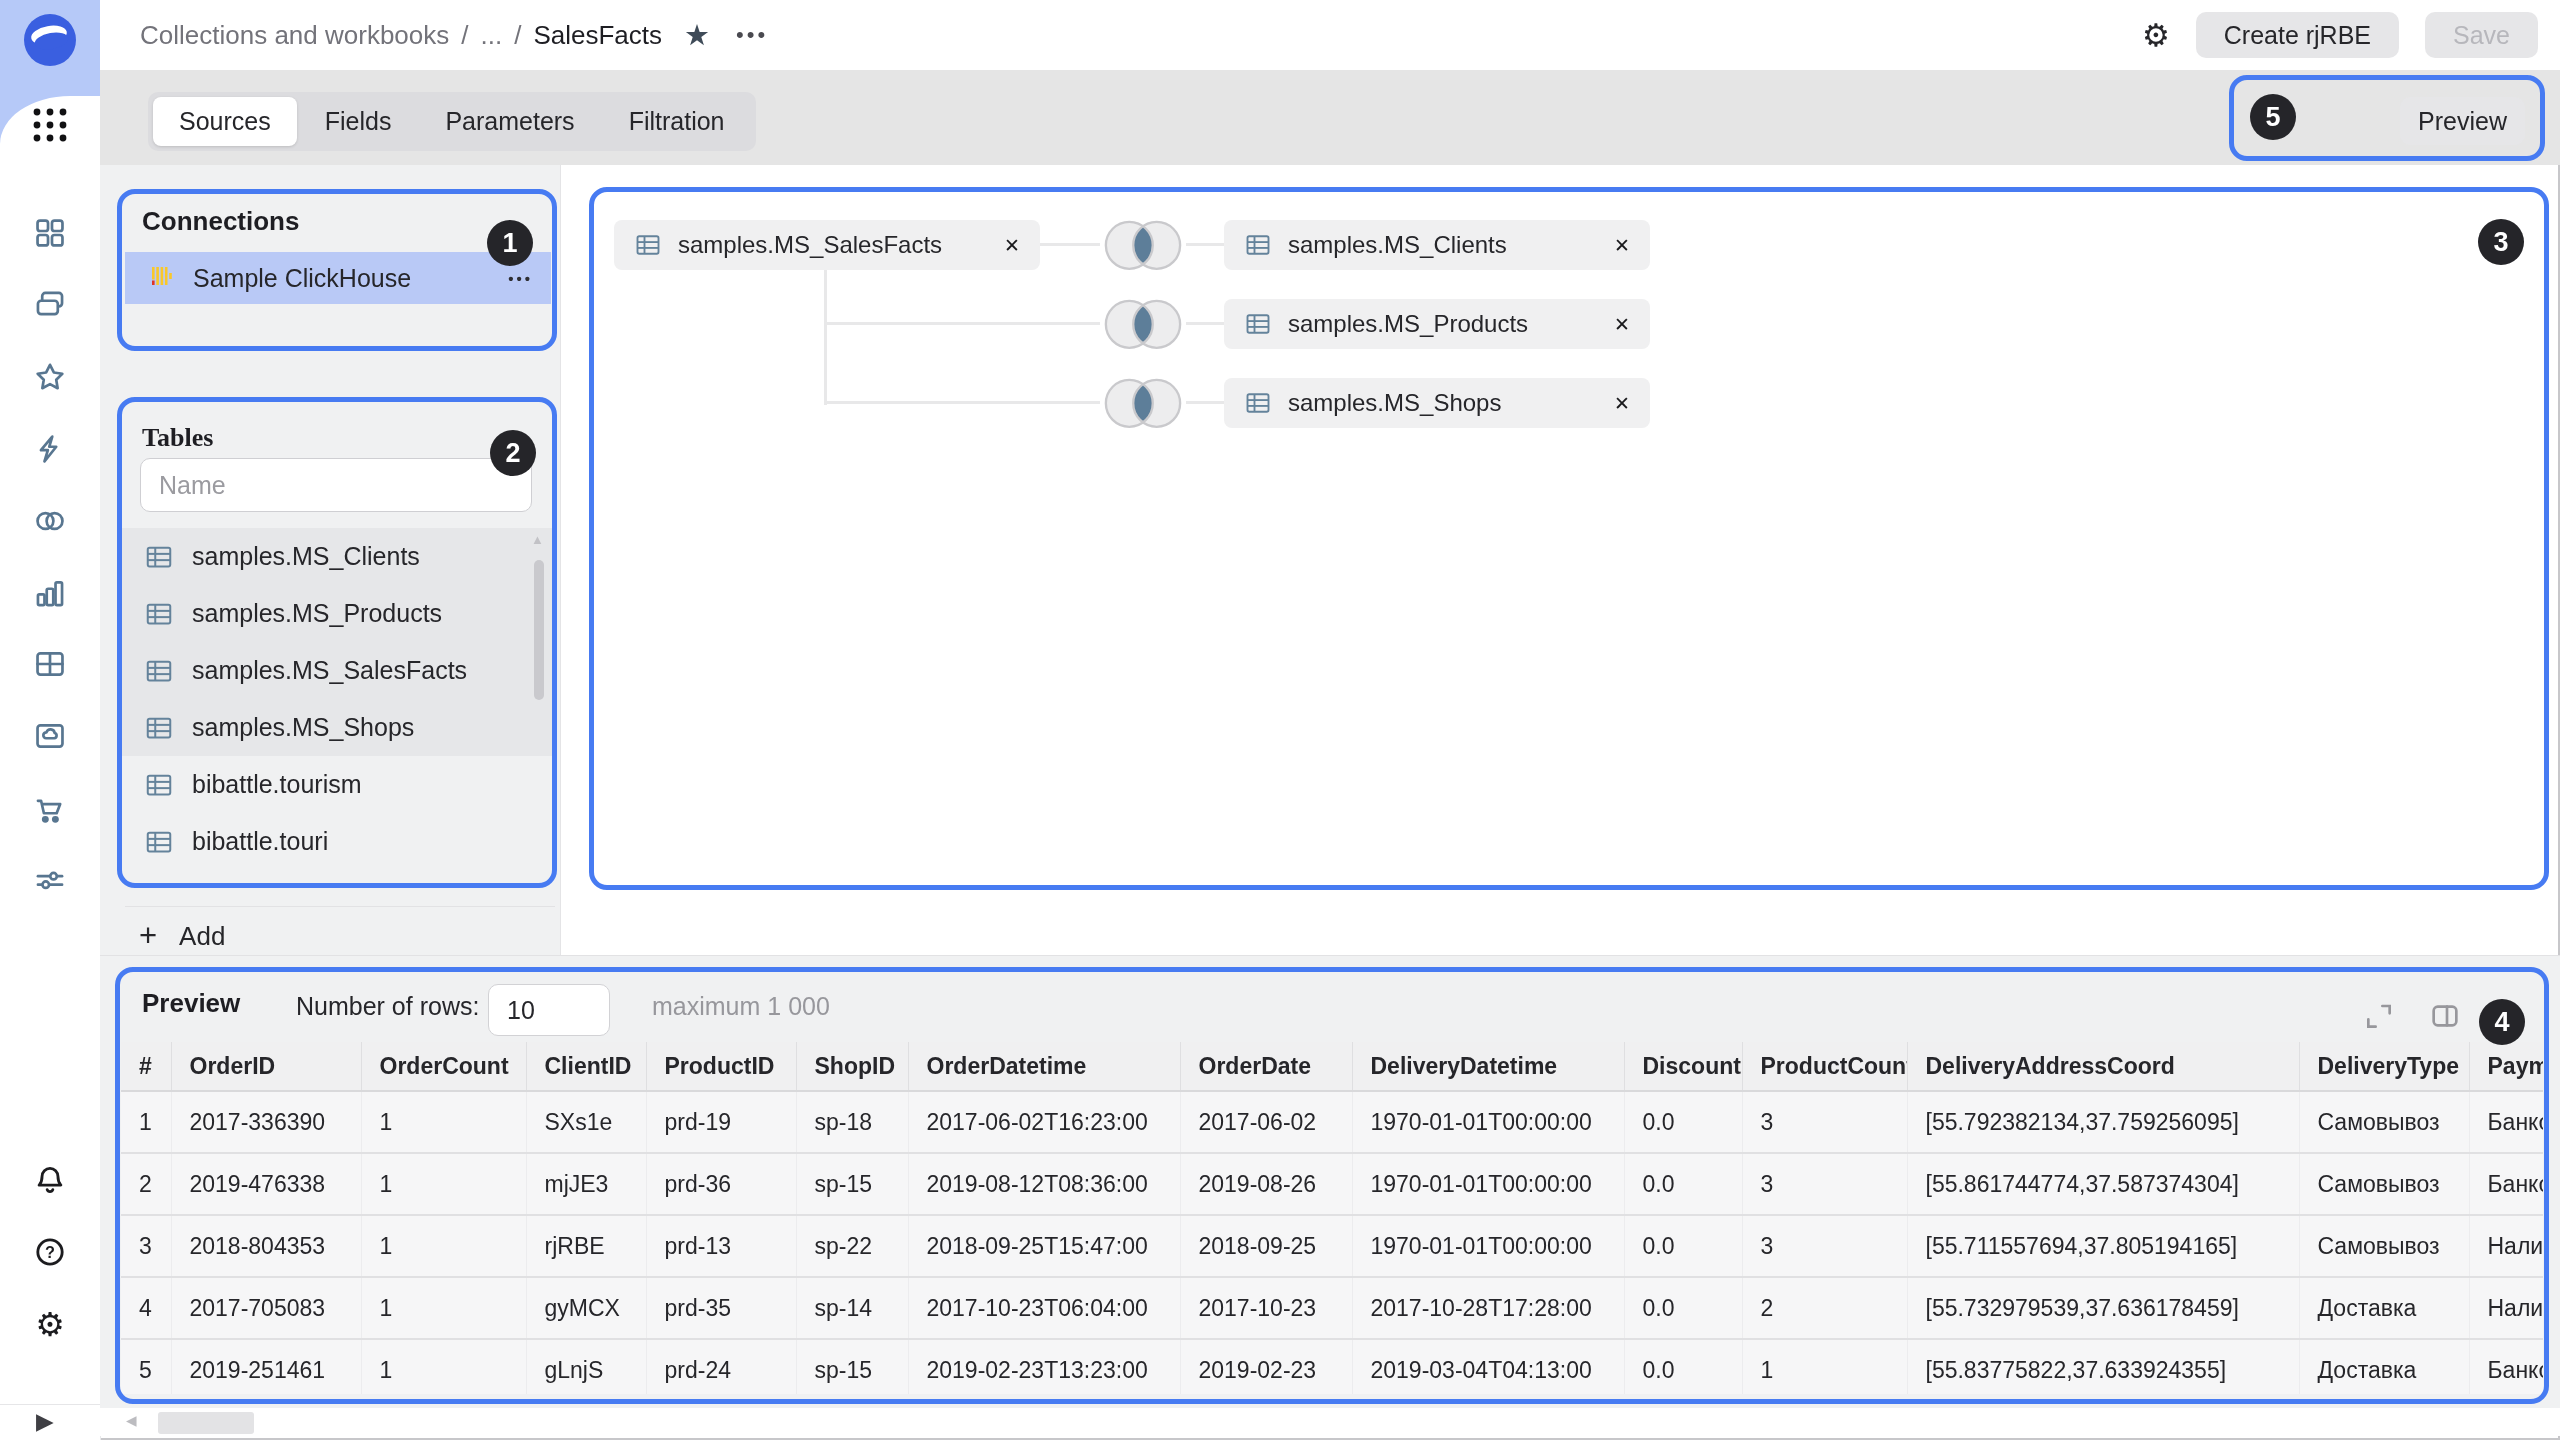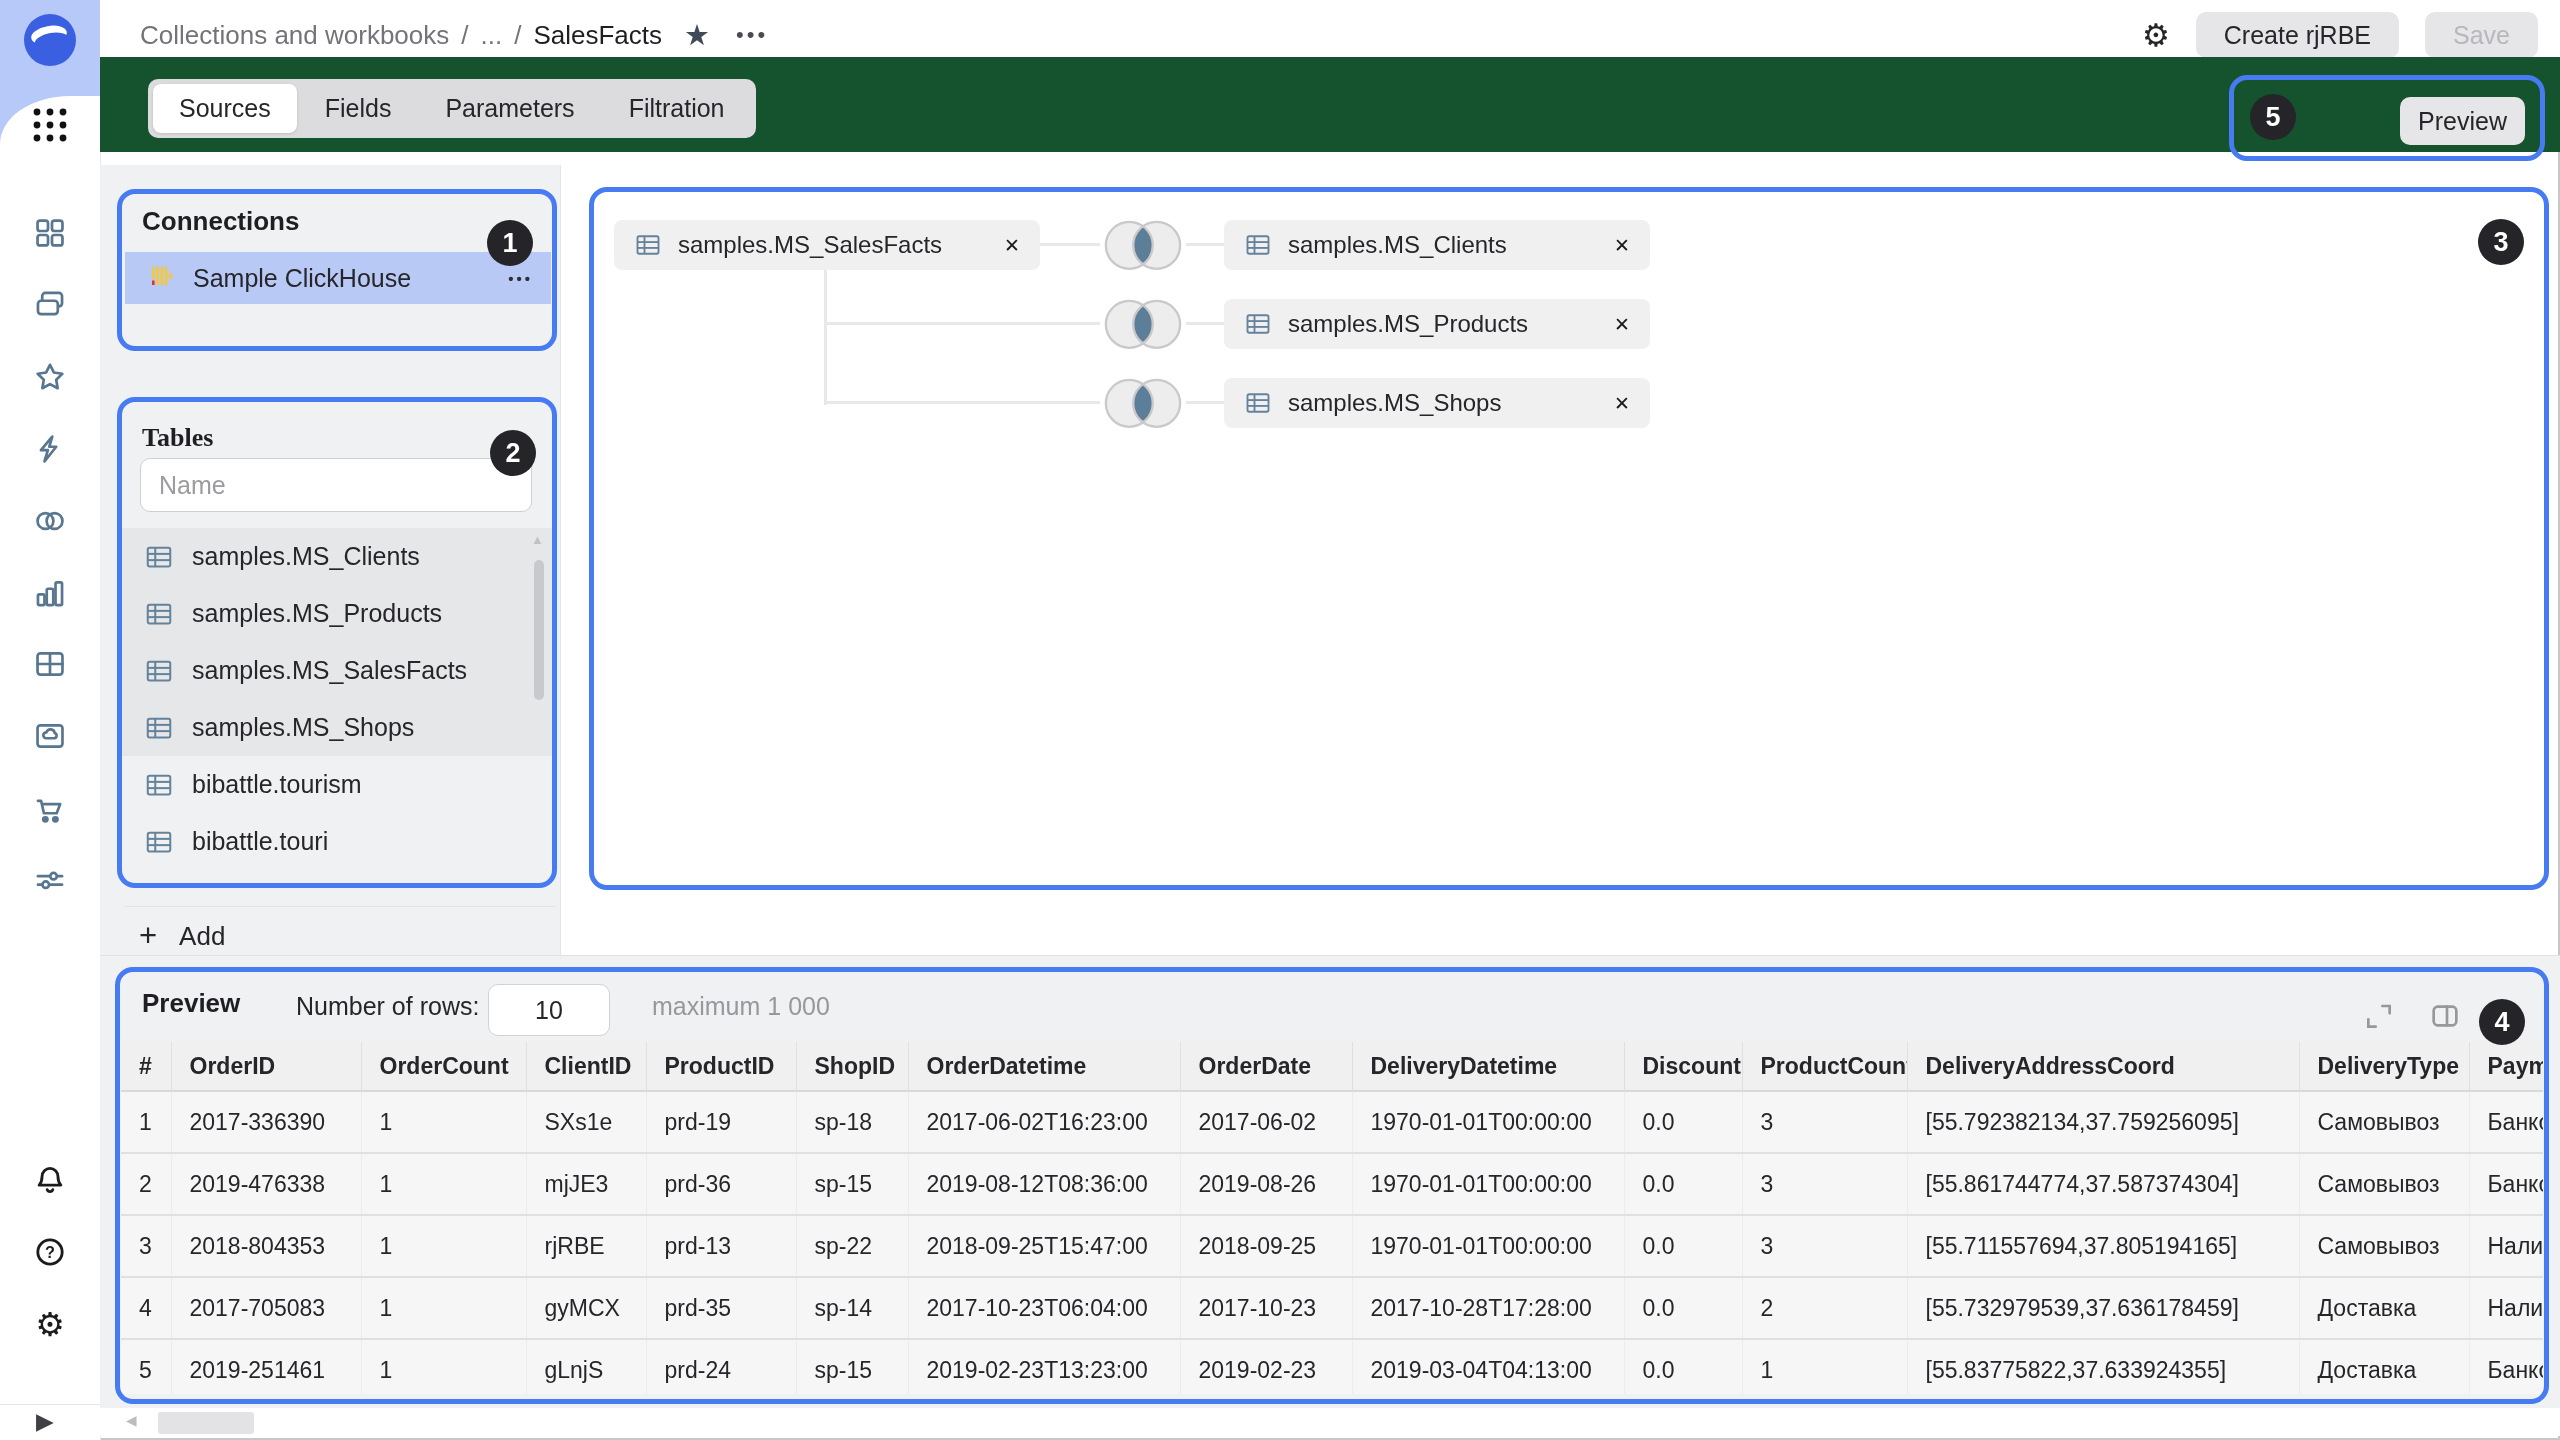--- a/index.html
+++ b/index.html
@@ -27,21 +27,21 @@
   .crumb-gray{color:#73737a;}
   .crumb-name{color:#1e1e23;}
   .crumb-star{font-size:29px;color:#3f4b58;margin-left:10px;}
   .crumb-dots{color:#4a4a50;font-size:22px;letter-spacing:3px;margin-left:14px;}
   .tb-right{position:absolute;right:22px;top:0;height:70px;display:flex;align-items:center;gap:26px;}
   .btn{height:46px;border-radius:10px;background:#e6e6e8;font-size:25px;padding:0 28px;display:flex;align-items:center;justify-content:center;color:#26262a;cursor:pointer;}
   .btn.disabled{color:#b7b7bc;}
   .gear-top{font-size:31px;color:#26262a;}
 
   
-  .tabsbar{position:absolute;left:100px;top:57px;width:2460px;height:95px;background:#14532d;}
+  .tabsbar{position:absolute;left:100px;top:70px;width:2460px;height:95px;background:#e5e5e5;}
   .seg{position:absolute;left:48px;top:22px;display:inline-flex;background:#dcdcdf;border-radius:10px;padding:5px;gap:2px;}
   .seg-tab{padding:10px 26px;font-size:25px;border-radius:8px;color:#26262a;cursor:pointer;}
   .seg-tab.active{background:#fff;box-shadow:0 1px 3px rgba(0,0,0,.14);}
 
   
   .leftcol{position:absolute;left:100px;top:165px;width:460px;height:791px;background:#f0f1f2;border-right:1px solid #e4e4e6;}
   .panel-title{position:absolute;font-size:26px;font-weight:700;color:#1e1e23;}
   .conn-row{position:absolute;left:125px;top:252px;width:426px;height:52px;background:#b9c9f6;display:flex;align-items:center;padding:0 18px 0 24px;box-sizing:border-box;}
   .conn-label{font-size:25px;margin-left:18px;flex:1;}
   .row-dots{font-size:15px;letter-spacing:3px;color:#2e2e33;font-weight:700;}
@@ -63,21 +63,21 @@
   .node .n-ico svg{width:28px;height:28px;display:block;margin-right:16px;}
   .node .n-label{flex:1;}
   .node .n-close{font-size:19px;font-weight:700;color:#19191c;margin-left:14px;cursor:pointer;}
   .cl{position:absolute;background:#e8e8e9;}
   .venn{position:absolute;width:86px;height:54px;cursor:pointer;}
 
   
   .pvpane{position:absolute;left:100px;top:955px;width:2460px;height:453px;background:#f0f1f2;border-top:1px solid #e2e2e4;}
   .pv-title{position:absolute;left:142px;top:988px;font-size:26px;font-weight:700;color:#1e1e23;}
   .pv-label{position:absolute;left:296px;top:992px;font-size:25px;}
-  .pv-input{position:absolute;left:488px;top:984px;width:122px;height:52px;box-sizing:border-box;border:1px solid #d2d2d5;border-radius:10px;background:#fff;font-size:25px;padding:8px 18px;font-family:inherit;outline:none;color:#26262a;text-align:center;}
+  .pv-input{position:absolute;left:488px;top:984px;width:122px;height:52px;box-sizing:border-box;border:1px solid #d2d2d5;border-radius:10px;background:#fff;font-size:25px;padding:8px 18px;font-family:inherit;outline:none;color:#26262a;}
   .pv-max{position:absolute;left:652px;top:992px;font-size:25px;color:#97979c;}
   .pv-ic{position:absolute;top:1000px;width:34px;height:32px;cursor:pointer;}
   .pv-ic svg{width:100%;height:100%;stroke:#97979c;stroke-width:2;fill:none;stroke-linecap:round;}
   .pv-table-wrap{position:absolute;left:121px;top:1042px;width:2422px;height:352px;overflow:hidden;}
   table.pv{border-collapse:collapse;table-layout:fixed;width:2560px;}
   table.pv th{height:48px;background:#f0f0f1;border-bottom:2px solid #d9d9db;border-right:1px solid #dfdfe1;font-size:23px;font-weight:700;text-align:left;padding:0 0 0 18px;white-space:nowrap;overflow:hidden;}
   table.pv td{height:60px;background:#f6f6f7;border-bottom:2px solid #e0e0e2;border-right:1px solid #ececee;font-size:23px;padding:0 0 0 18px;white-space:nowrap;overflow:hidden;}
   .hscroll-arrow{position:absolute;left:126px;top:1408px;font-size:21px;color:#bcbcc0;}
   .hscroll-thumb{position:absolute;left:158px;top:1412px;width:96px;height:22px;background:#e3e3e5;border-radius:3px;}
   .bottom-strip{position:absolute;left:100px;top:1408px;width:2460px;height:28px;background:#fff;}

